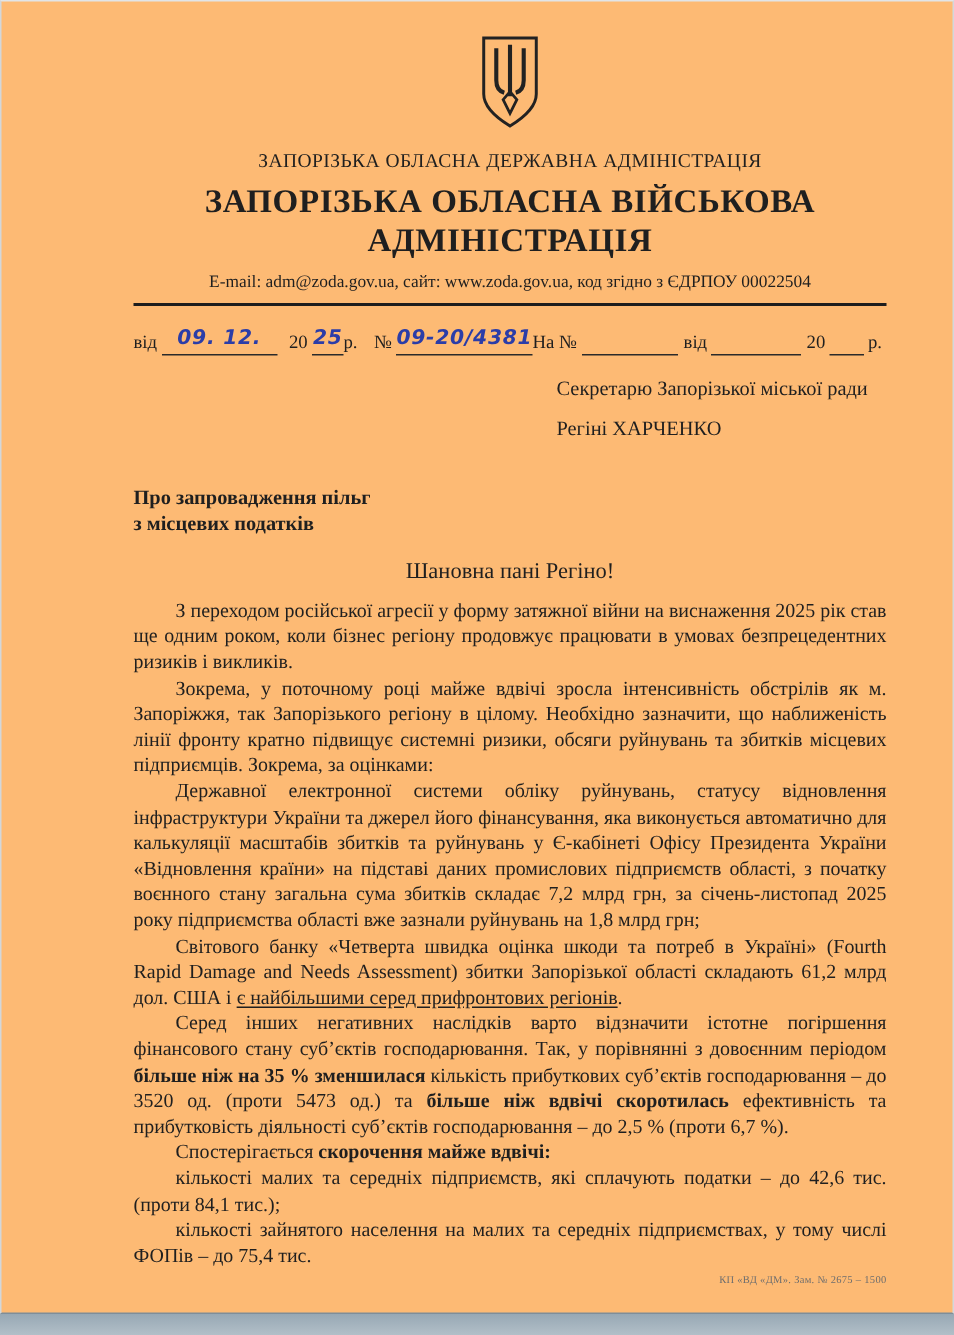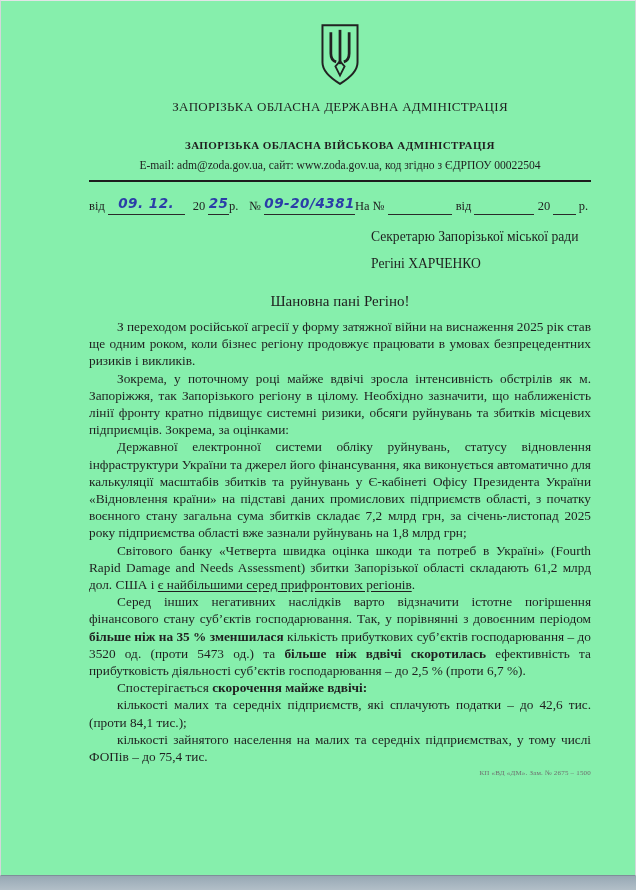--- a/index.html
+++ b/index.html
@@ -5,36 +5,36 @@
   html,body{margin:0;padding:0;}
   body{
     width:636px;height:890px;
     background:#a9b6c0;
     font-family:"Liberation Serif", serif;
     position:relative;
     overflow:hidden;
   }
   .scan-page{
     position:absolute;left:0;top:0;right:0;height:876px;
-    background:#86efac;
+    background:#fdba74;
     border-left:1px solid #d3d7da;
     border-top:1px solid #e2e5e7;
     border-right:1px solid #d3d7da;
     border-bottom:1px solid #7f8e99;
     box-sizing:border-box;
     padding:22px 44px 0 88px;
     color:#1f1f1f;
   }
   .center{text-align:center;}
   .emblem-wrap{height:66px;text-align:center;margin-bottom:4px;}
   .org-state{
     font-size:13px;letter-spacing:.3px;margin-top:10px;
   }
   .org-military{
-    font-size:11px;font-weight:bold;letter-spacing:.4px;margin-top:24px;
+    font-size:22px;font-weight:bold;letter-spacing:.4px;margin-top:6px;
   }
   .addr{font-size:11.6px;margin-top:7px;line-height:15px;}
   .addr div{white-space:nowrap;}
   .head-rule{
     border:none;border-top:2px solid #1d1d1d;margin:7px 0 0 0;
   }
   .ref-line{
     margin-top:9px;
     display:flex;align-items:flex-end;
     font-size:12.5px;height:24px;
@@ -126,20 +126,24 @@
     <span class="lbl">20</span>
     <span class="blank w-reply-year"></span>
     <span class="lbl">р.</span>
   </div>
 
   <div class="addressee">
     <div>Секретарю Запорізької міської ради</div>
     <div>Регіні ХАРЧЕНКО</div>
   </div>
 
+  <div class="subject">
+    <div>Про запровадження пільг</div>
+    <div>з місцевих податків</div>
+  </div>
 
   <div class="salutation">Шановна пані Регіно!</div>
 
   <div class="body-text">
       <div class="para indent"><span>З переходом російської агресії у форму затяжної війни на виснаження 2025 рік став ще одним роком, коли бізнес регіону продовжує працювати в умовах безпрецедентних ризиків і викликів.</span></div>
       <div class="para indent"><span>Зокрема, у поточному році майже вдвічі зросла інтенсивність обстрілів як м. Запоріжжя, так Запорізького регіону в цілому. Необхідно зазначити, що наближеність лінії фронту кратно підвищує системні ризики, обсяги руйнувань та збитків місцевих підприємців. Зокрема,  за оцінками:</span></div>
       <div class="para indent"><span>Державної електронної системи обліку руйнувань, статусу відновлення інфраструктури України та джерел його фінансування, яка виконується автоматично для калькуляції масштабів збитків та руйнувань у Є-кабінеті Офісу Президента України «Відновлення країни» на підставі даних промислових підприємств області, з початку воєнного стану загальна сума збитків складає 7,2 млрд грн, за січень-листопад 2025 року підприємства області вже зазнали руйнувань на 1,8 млрд грн;</span></div>
       <div class="para indent"><span>Світового банку «Четверта швидка оцінка шкоди та потреб в Україні» (Fourth Rapid Damage and Needs Assessment) збитки Запорізької області складають 61,2 млрд дол. США і </span><span class="u">є найбільшими серед прифронтових регіонів</span><span>.</span></div>
       <div class="para indent"><span>Серед інших негативних наслідків варто відзначити істотне погіршення фінансового стану суб’єктів господарювання. Так, у порівнянні з довоєнним періодом </span><span class="b">більше ніж на 35 % зменшилася</span><span> кількість прибуткових суб’єктів господарювання – до 3520 од.  (проти 5473 од.) та </span><span class="b">більше ніж вдвічі</span><span> </span><span class="b">скоротилась</span><span> ефективність та прибутковість діяльності суб’єктів господарювання – до 2,5 % (проти 6,7 %).</span></div>
       <div class="para indent"><span>Спостерігається </span><span class="b">скорочення майже вдвічі:</span></div>

